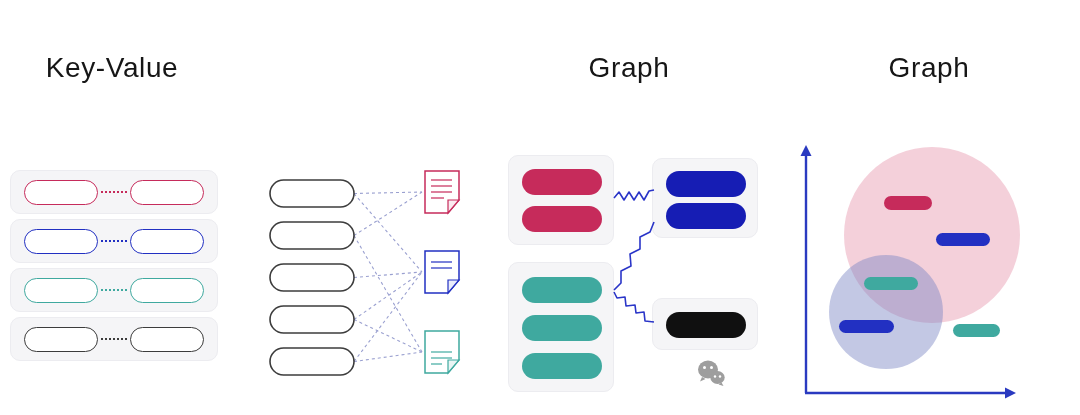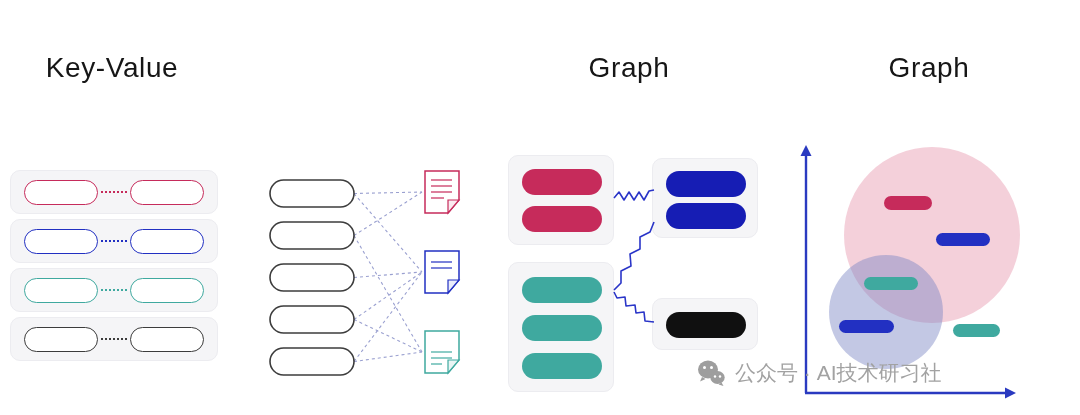--- a/index.html
+++ b/index.html
@@ -161,16 +161,15 @@
     <svg width="30" height="30" viewBox="0 0 30 30">
       <ellipse cx="12" cy="11.5" rx="10" ry="9" fill="#9E9E9E"></ellipse>
       <path d="M6,19 L4,23.5 L9.5,21 Z" fill="#9E9E9E"></path>
       <circle cx="8.5" cy="9.5" r="1.5" fill="#fff"></circle>
       <circle cx="15.5" cy="9.5" r="1.5" fill="#fff"></circle>
       <ellipse cx="21.5" cy="19.5" rx="7.2" ry="6.4" fill="#9E9E9E"></ellipse>
       <path d="M25.5,24.5 L27.5,28 L22.5,26.4 Z" fill="#9E9E9E"></path>
       <circle cx="19" cy="18.5" r="1.2" fill="#fff"></circle>
       <circle cx="24" cy="18.5" r="1.2" fill="#fff"></circle>
     </svg>
-    <span>公众号 · AI技术研习社</span>
   </div>
 
 </div>
 
 </body></html>

